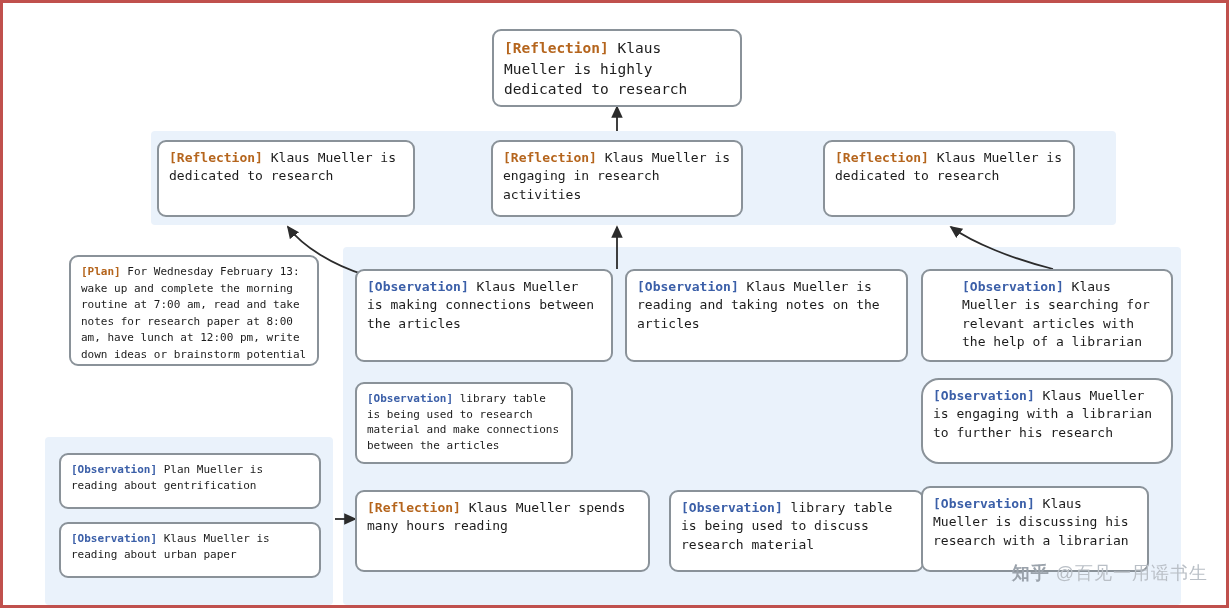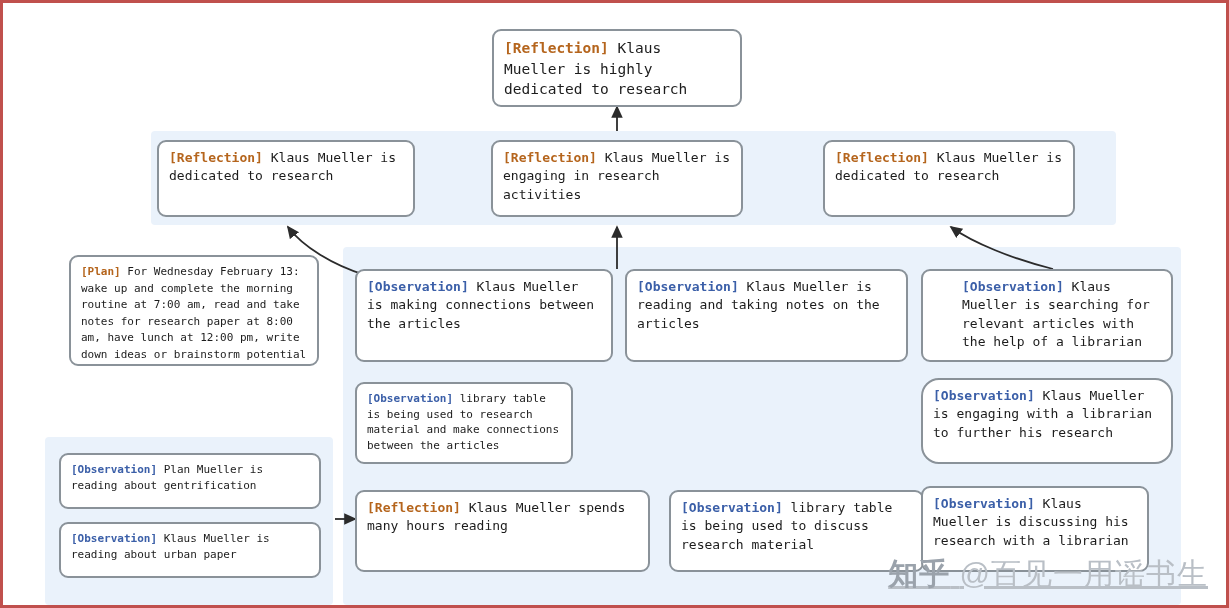--- a/index.html
+++ b/index.html
@@ -44,27 +44,26 @@
   svg.arrows {
     position: absolute;
     left: 0; top: 0;
     width: 1229px;
     height: 608px;
     pointer-events: none;
   }
   .watermark {
     position: absolute;
     right: 18px;
-    bottom: 10px;
+    bottom: 20px;
     font-family: "Liberation Sans", sans-serif;
-    font-size: 30px;
+    font-size: 18px;
     color: #b9bfc6;
     letter-spacing: 1px;
     white-space: nowrap;
-    text-decoration: underline;
   }
   .wm-logo {
     color: #9aa2ab;
     font-weight: bold;
   }
 </style>
 </head>
 <body>
 
 <div id="root">

